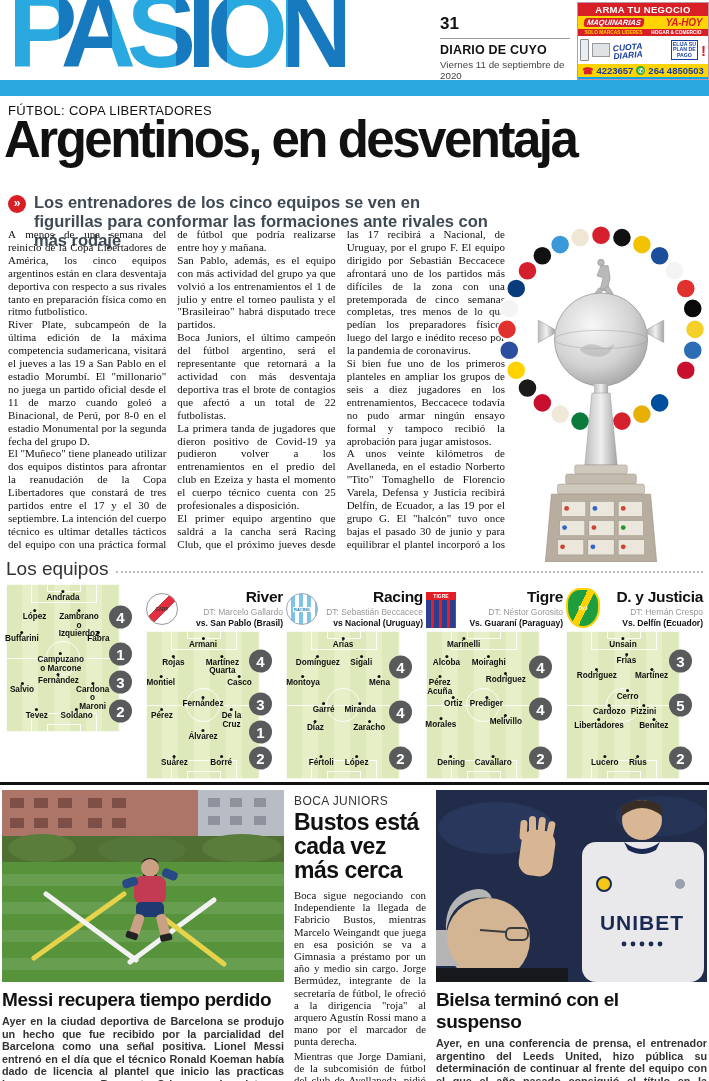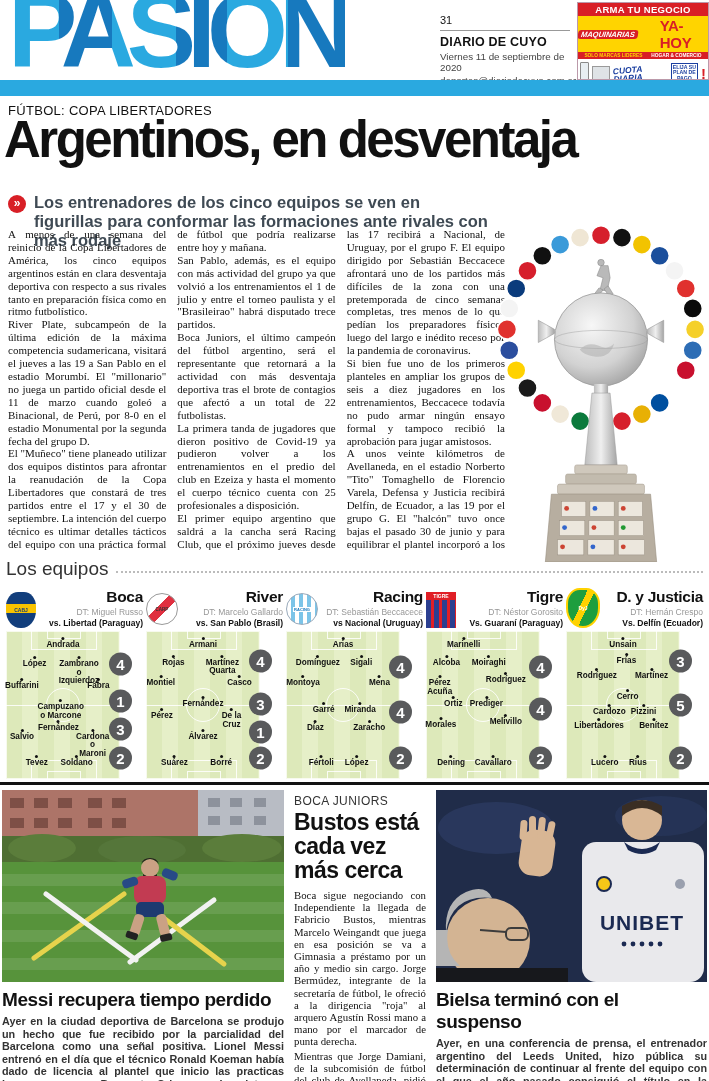--- a/index.html
+++ b/index.html
@@ -3,31 +3,31 @@
 <meta charset="utf-8">
 <style>
   html,body{margin:0;padding:0;}
   body{width:709px;height:1081px;position:relative;background:#fff;font-family:"Liberation Sans",sans-serif;color:#111;overflow:hidden;}
   
   .header{position:absolute;left:0;top:0;width:709px;height:80px;}
   .masthead{position:absolute;left:8px;top:-12px;font-weight:700;font-size:104px;line-height:.82;letter-spacing:-9px;
     background:linear-gradient(90deg,#2aa9e0 0 15%,#1779be 15% 31%,#2aa9e0 31% 50%,#1779be 50% 65%,#2aa9e0 65% 83%,#1779be 83%);
     -webkit-background-clip:text;background-clip:text;color:transparent;transform:scaleY(1.02);}
   .hinfo{position:absolute;left:440px;top:14px;width:130px;}
-  .pagenum{font-size:11px;font-weight:400;}
+  .pagenum{font-size:17px;font-weight:700;}
   .hinfo hr{border:none;border-top:1px solid #999;margin:4px 0;}
   .papername{font-size:12.5px;font-weight:700;letter-spacing:.2px;}
   .hdate,.hemail{font-size:9.8px;color:#444;margin-top:2px;}
   .bluebar{position:absolute;left:0;top:80px;width:709px;height:16px;background:#2aa9e0;}
   
   .ad{position:absolute;left:577px;top:2px;width:130px;height:76px;border:1px solid #b9a;background:#0ea5e9;font-weight:700;overflow:hidden;}
   .ad-top{background:#d81f26;color:#fff;font-size:9.5px;text-align:center;padding:1px 0;letter-spacing:.3px;}
   .ad-brand{background:#ffd400;display:flex;align-items:center;justify-content:center;gap:2px;padding:1px 0;}
   .ad-maq{background:#d81f26;color:#fff;font-style:italic;font-size:7.5px;padding:0 3px;border-radius:3px;transform:skewX(-8deg);}
-  .ad-yahoy{color:#d81f26;font-size:15px;letter-spacing:-.3px;margin-left:20px;}
+  .ad-yahoy{color:#d81f26;font-size:10px;font-style:italic;letter-spacing:-.3px;margin-left:20px;}
   .ad-sub{background:#d81f26;font-size:4.8px;display:flex;justify-content:space-around;padding:1px 2px;}
   .ad-sub .y{color:#ffd400;} .ad-sub .w{color:#fff;}
   .ad-mid{height:26px;display:flex;align-items:center;gap:3px;padding:1px 2px;background:#fff;}
   .fridge{width:8px;height:20px;border:1px solid #8a8a8a;background:#e8eef2;border-radius:1px;}
   .boxy{width:18px;height:12px;border:1px solid #9a9a9a;background:#dfe3e6;}
   .ad-cuota{color:#1b3fa0;font-style:italic;font-size:8.5px;line-height:8px;transform:rotate(-5deg);}
   .ad-elija{border:1px solid #1b3fa0;color:#1b3fa0;font-size:5.2px;line-height:5.6px;padding:1px;width:26px;text-align:center;}
   .ad-bang{color:#d81f26;font-size:15px;}
   .ad-phones{background:#ffd400;display:flex;align-items:center;justify-content:center;gap:3px;font-size:9.5px;color:#1b3fa0;padding:1px 0;}
   .ph-red{color:#d81f26;font-size:9px;} .ph-green{display:inline-block;width:9px;height:9px;border-radius:50%;background:#2daa35;color:#fff;font-size:6.5px;line-height:9px;text-align:center;}
@@ -239,30 +239,20 @@
   </svg>
 </div>
 
 <div class="equipos">
   <div class="eq-titlerow">
     <div class="eq-title">Los equipos</div>
     <div class="eq-dots"></div>
   </div>
   <div class="teams">
       <div class="team">
-        <div class="thead">
-          <div class="crest crest-boca">
-            <span>CABJ</span>
-          </div>
-          <div class="tmeta">
-            <div class="tname">Boca</div>
-            <div class="tdt">DT: Miguel Russo</div>
-            <div class="trival">vs. Libertad (Paraguay)</div>
-          </div>
-        </div>
         <div class="pitch">
           <div class="pl top"></div>
           <div class="pl topin"></div>
           <div class="pl bot"></div>
           <div class="pl botin"></div>
           <div class="pl mid"></div>
           <div class="pl circle"></div>
           <div class="player" style="left: 50%; top: 4%;">
             <i></i>
             <span>Andrada</span>

